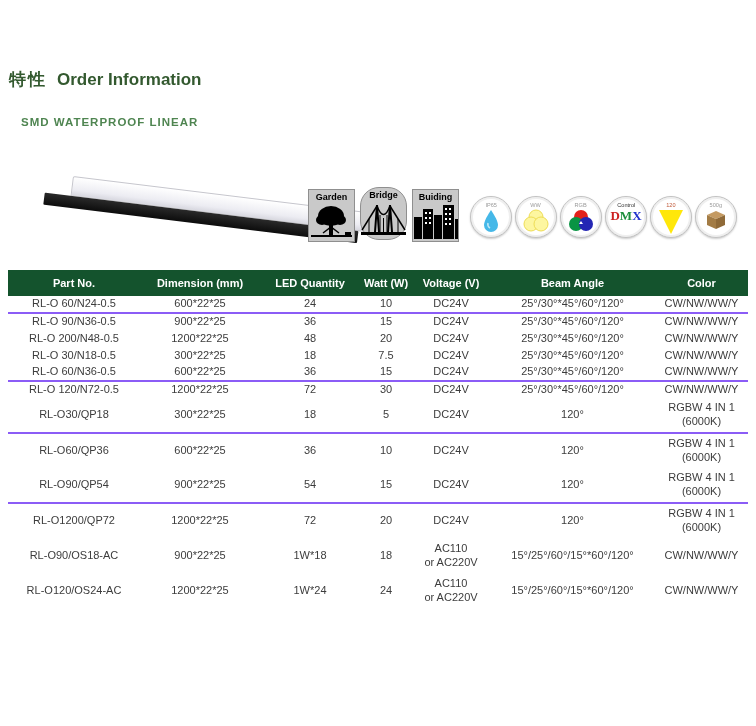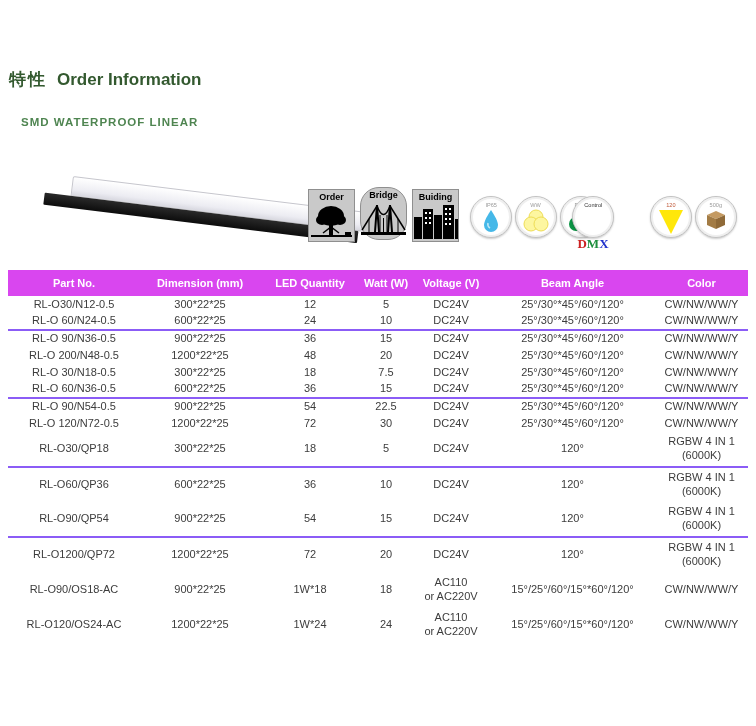--- a/index.html
+++ b/index.html
@@ -28,21 +28,21 @@
           display:flex; flex-direction:column; align-items:center; justify-content:flex-start; }
   .tiny { font-size:7px; color:#9a9a9a; line-height:8px; margin-top:4px; transform:scale(.8); }
   .circ svg { display:block; }
   .dmx-word { font-family:"Liberation Serif", serif; font-weight:bold; font-size:13px; line-height:13px; letter-spacing:0; }
   .tri-lbl { color:#c05a3a; }
 
   
   table.order { position:absolute; left:8px; top:270px; width:740px; border-collapse:collapse; table-layout:fixed; }
   col.c-part{width:132px} col.c-dim{width:120px} col.c-qty{width:100px} col.c-watt{width:52px}
   col.c-volt{width:78px} col.c-beam{width:165px} col.c-color{width:93px}
-  thead th { background:#d946ef; color:#fff; font-size:11px; font-weight:bold; height:26px; text-align:center; }
+  thead th { background:#14532d; color:#fff; font-size:11px; font-weight:bold; height:26px; text-align:center; }
   tbody td { font-size:11px; color:#3c3c3c; text-align:center; vertical-align:middle; line-height:1.25; }
   tbody tr { height:17px; }
   tbody tr.tall { height:35px; }
   tbody tr.sep td { border-bottom:2px solid #8b5cf6; }
 </style>
 </head>
 <body>
 
 <div class="page">
 
@@ -52,21 +52,21 @@
   <div class="subtitle">SMD WATERPROOF LINEAR</div>
 
   <div class="product">
     <div class="bar">
       <div class="bar-top"></div>
       <div class="bar-bottom"></div>
     </div>
   </div>
 
   <div class="app-icon" style="left:308px; top:189px;">
-    <span class="lbl">Order</span>
+    <span class="lbl">Garden</span>
     <span>
       <svg width="45" height="38" viewBox="0 0 45 38">
         <ellipse cx="22" cy="13" rx="13" ry="10" fill="#000"></ellipse>
         <ellipse cx="13" cy="17" rx="6" ry="5" fill="#000"></ellipse>
         <ellipse cx="31" cy="17" rx="6" ry="5" fill="#000"></ellipse>
         <rect x="20" y="20" width="4" height="12" fill="#000"></rect>
         <path d="M14 30 L22 24 L30 30" stroke="#000" stroke-width="1.5" fill="none"></path>
         <rect x="2" y="32" width="41" height="2" fill="#000"></rect>
         <rect x="36" y="29" width="6" height="3" fill="#000"></rect>
       </svg>
@@ -143,21 +143,21 @@
     <span>
       <svg width="28" height="24" viewBox="0 0 28 24">
         <circle cx="14" cy="8" r="7" fill="#e3201b"></circle>
         <circle cx="9" cy="15" r="7" fill="#0a9444"></circle>
         <circle cx="19" cy="15" r="7" fill="#2426b4"></circle>
         <path d="M14 12 l2 3 -4 0 z" fill="#fff"></path>
       </svg>
     </span>
   </div>
 
-  <div class="circ" style="left:572px;gap:28px;">
+  <div class="circ" style="left:605px;">
     <span class="tiny" style="color:#333;">Control</span>
     <span class="dmx-word">
       <span style="color:#cc2222;">D</span><span style="color:#1e8f3e;">M</span><span style="color:#2233cc;">X</span>
     </span>
   </div>
 
   <div class="circ" style="left:650px;">
     <span class="tiny tri-lbl">120</span>
     <span>
       <svg width="32" height="26" viewBox="0 0 32 26">
@@ -192,33 +192,20 @@
           <th>Part No.</th>
           <th>Dimension (mm)</th>
           <th>LED Quantity</th>
           <th>Watt (W)</th>
           <th>Voltage (V)</th>
           <th>Beam Angle</th>
           <th>Color</th>
         </tr>
     </thead>
     <tbody>
-        <tr>
-          <td>RL-O30/N12-0.5</td>
-          <td>300*22*25</td>
-          <td>12</td>
-          <td>5</td>
-          <td>
-            <div>DC24V</div>
-          </td>
-          <td>25°/30°*45°/60°/120°</td>
-          <td>
-            <div>CW/NW/WW/Y</div>
-          </td>
-        </tr>
         <tr class="sep">
           <td>RL-O 60/N24-0.5</td>
           <td>600*22*25</td>
           <td>24</td>
           <td>10</td>
           <td>
             <div>DC24V</div>
           </td>
           <td>25°/30°*45°/60°/120°</td>
           <td>
@@ -271,33 +258,20 @@
           <td>15</td>
           <td>
             <div>DC24V</div>
           </td>
           <td>25°/30°*45°/60°/120°</td>
           <td>
             <div>CW/NW/WW/Y</div>
           </td>
         </tr>
         <tr>
-          <td>RL-O 90/N54-0.5</td>
-          <td>900*22*25</td>
-          <td>54</td>
-          <td>22.5</td>
-          <td>
-            <div>DC24V</div>
-          </td>
-          <td>25°/30°*45°/60°/120°</td>
-          <td>
-            <div>CW/NW/WW/Y</div>
-          </td>
-        </tr>
-        <tr>
           <td>RL-O 120/N72-0.5</td>
           <td>1200*22*25</td>
           <td>72</td>
           <td>30</td>
           <td>
             <div>DC24V</div>
           </td>
           <td>25°/30°*45°/60°/120°</td>
           <td>
             <div>CW/NW/WW/Y</div>

